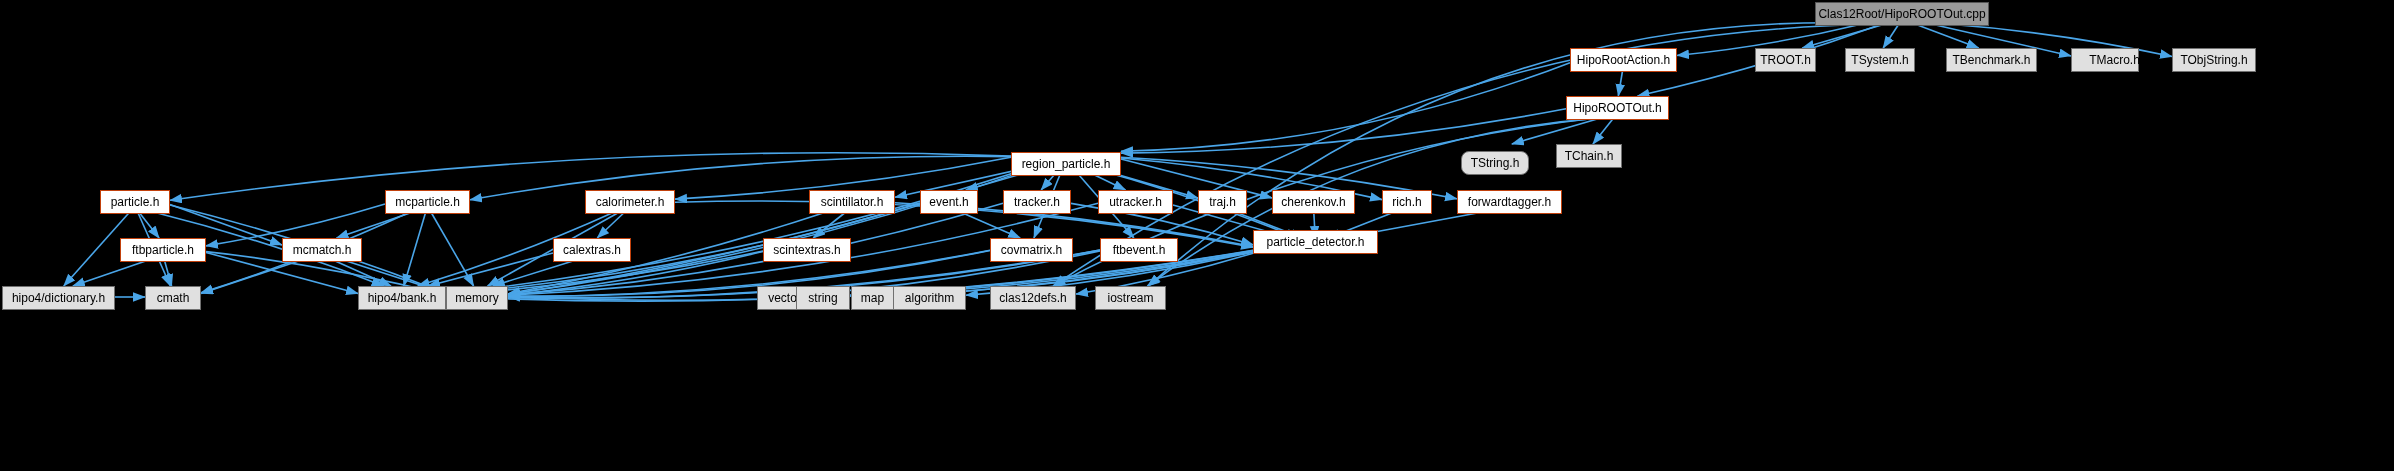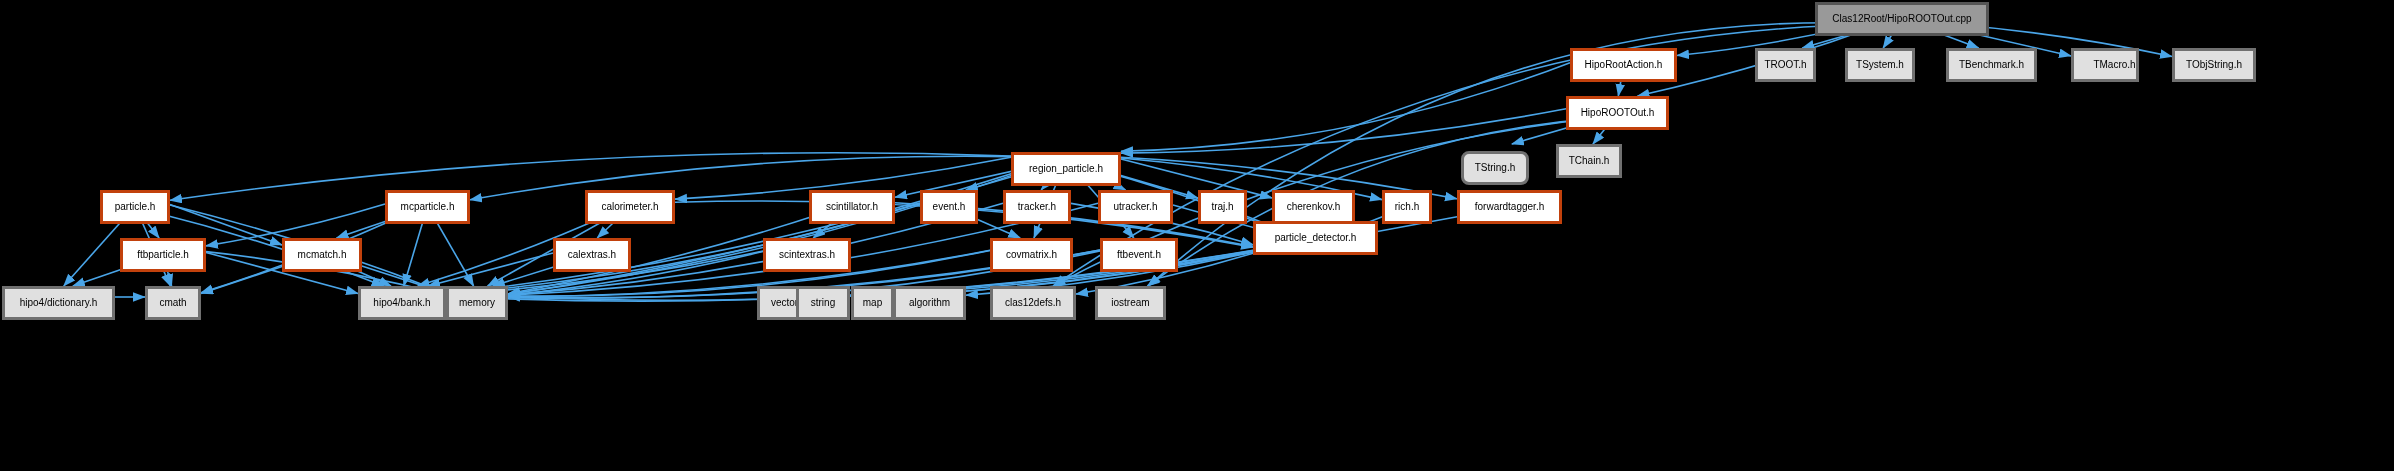--- a/index.html
+++ b/index.html
@@ -22,26 +22,26 @@
     width: 2394px;
     height: 471px;
     pointer-events: none;
   }
   .node {
     position: absolute;
     box-sizing: border-box;
     display: flex;
     align-items: center;
     justify-content: center;
-    border: 3px solid #c2410c;
+    border: 1px solid #c2410c;
     background: #ffffff;
     color: #000000;
-    font-size: 10px;
+    font-size: 12px;
     line-height: 1;
-    height: 34px;
+    height: 24px;
     white-space: nowrap;
     padding: 0 6px;
     z-index: 5;
   }
   .node.sys {
     background: #e0e0e0;
     border-color: #707070;
   }
   .node.root {
     background: #999999;
@@ -227,21 +227,21 @@
       </div>
       <div class="node " style="left: 763px; top: 238px; width: 88px;">
         <span class="node-label">scintextras.h</span>
       </div>
       <div class="node " style="left: 990px; top: 238px; width: 83px;">
         <span class="node-label">covmatrix.h</span>
       </div>
       <div class="node " style="left: 1100px; top: 238px; width: 78px;">
         <span class="node-label">ftbevent.h</span>
       </div>
-      <div class="node " style="left: 1253px; top: 221px; width: 125px;">
+      <div class="node " style="left: 1253px; top: 230px; width: 125px;">
         <span class="node-label">particle_detector.h</span>
       </div>
       <div class="node sys" style="left: 2px; top: 286px; width: 113px;">
         <span class="node-label">hipo4/dictionary.h</span>
       </div>
       <div class="node sys" style="left: 145px; top: 286px; width: 56px;">
         <span class="node-label">cmath</span>
       </div>
       <div class="node sys" style="left: 358px; top: 286px; width: 88px;">
         <span class="node-label">hipo4/bank.h</span>

